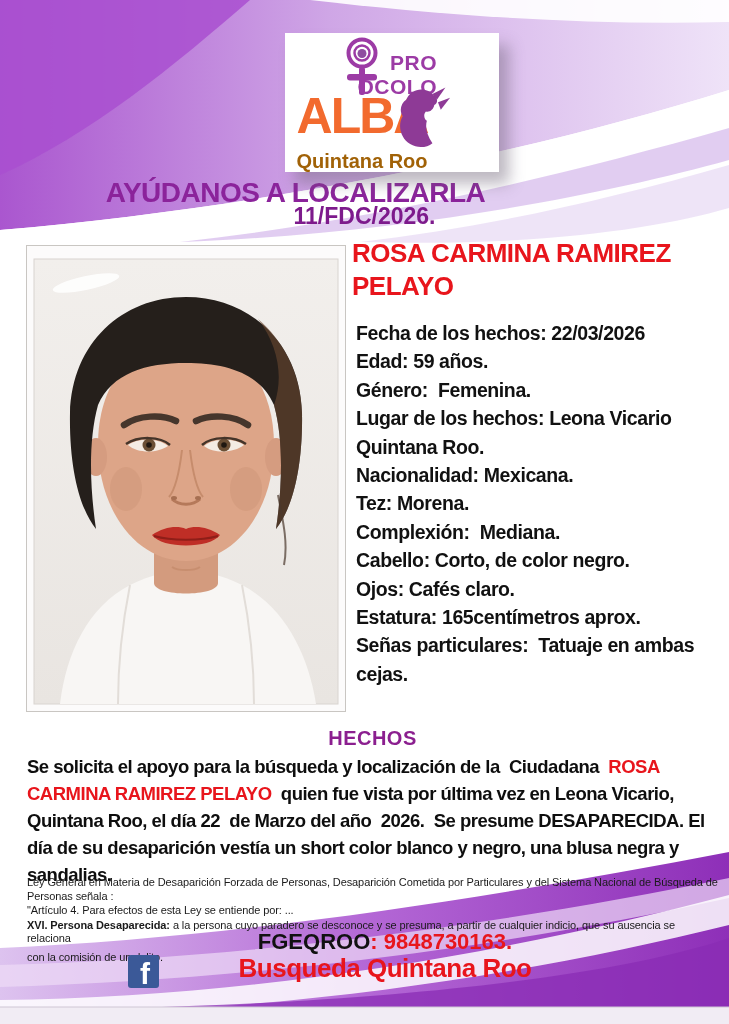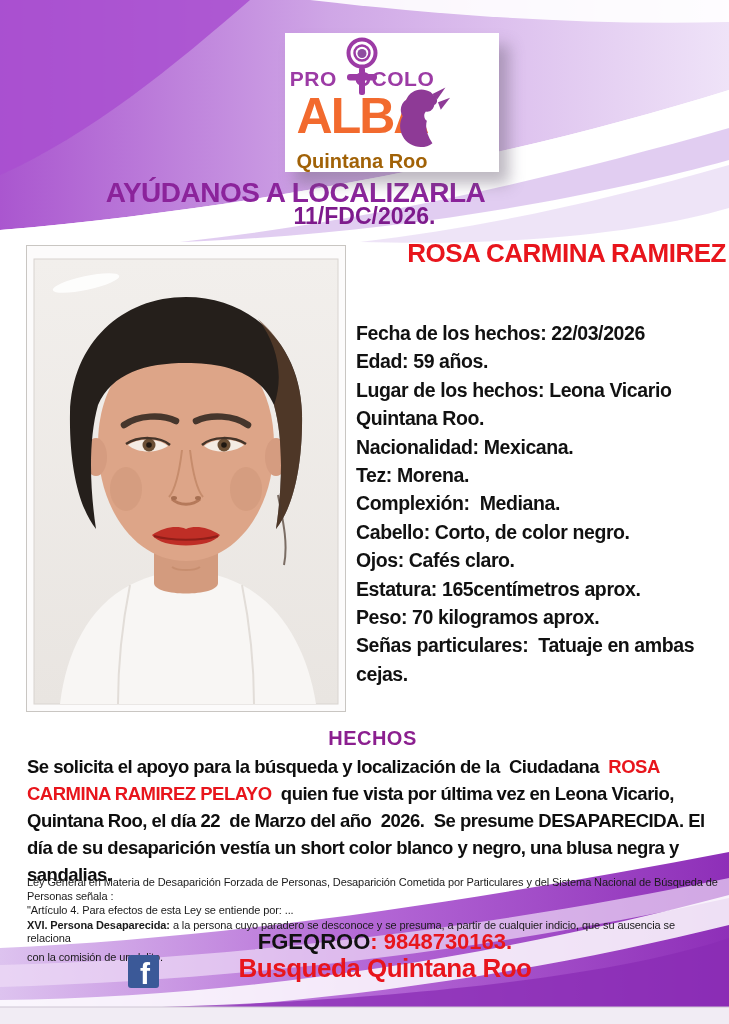--- a/index.html
+++ b/index.html
@@ -5,39 +5,39 @@
   html,body{margin:0;padding:0;background:#ffffff;}
   .poster{position:relative;width:729px;height:1024px;overflow:hidden;
           font-family:"Liberation Sans",sans-serif;background:#ffffff;}
   .bg{position:absolute;inset:0;z-index:0;}
   .abs{position:absolute;}
 
   
   .logo-card{left:285px;top:33px;width:214px;height:139px;background:#fff;
              box-shadow:10px 12px 14px rgba(110,100,120,.45);z-index:3;}
   .logo-inner{position:absolute;left:2px;top:0;width:150px;text-align:center;}
-  .protocolo-row{position:absolute;left:0;top:34px;width:150px;display:flex;
+  .protocolo-row{position:absolute;left:0;top:18px;width:150px;display:flex;
                  justify-content:center;align-items:flex-end;
-                 font-weight:800;font-size:21px;color:#9c3ba5;letter-spacing:.5px;}
+                 font-weight:800;font-size:21px;color:#9c3ba5;letter-spacing:.5px;flex-direction:column;}
   .protocolo-gap{display:inline-block;width:18px;}
   .female-symbol{position:absolute;left:55px;top:4px;width:40px;height:62px;}
   .alba-row{position:absolute;left:0;top:55px;width:150px;text-align:center;
             font-weight:900;font-size:50px;line-height:56px;color:#f26a2e;letter-spacing:-2px;}
   .silhouette{position:absolute;left:112px;top:53px;width:52px;height:66px;}
   .quintana{position:absolute;left:0;top:117px;width:150px;text-align:center;
             font-weight:800;font-size:20px;color:#a16207;}
 
   .headline{left:0;top:177px;width:591px;text-align:center;font-weight:800;
             font-size:28px;color:#8b239b;z-index:2;letter-spacing:-0.5px;}
   .case-number{left:0;top:203px;width:729px;text-align:center;font-weight:800;
                font-size:23px;color:#7d1a8c;z-index:2;}
 
   .photo-frame{left:26px;top:245px;width:320px;height:467px;z-index:2;}
 
-  .person-name{left:352px;top:237px;width:374px;text-align:right;font-weight:800;
+  .person-name{left:352px;top:237px;width:374px;text-align:left;font-weight:800;
                font-size:26px;line-height:33px;color:#e8151c;letter-spacing:-0.5px;z-index:2;}
   .person-name div{white-space:nowrap;}
 
   .details{left:356px;top:319px;width:372px;z-index:2;color:#111;
            font-weight:700;font-size:19.5px;line-height:28.4px;letter-spacing:-0.4px;}
   .detail-line{white-space:pre-wrap;}
 
   .hechos-title{left:0;top:727px;width:745px;text-align:center;font-weight:800;
                 font-size:20px;color:#8b1f8f;z-index:2;letter-spacing:.5px;}
   .hechos-text{left:27px;top:753px;width:678px;margin:0;z-index:2;color:#0e0e0e;
@@ -161,34 +161,35 @@
     <ellipse cx="148" cy="253" rx="3" ry="2" fill="#a76f52"></ellipse>
       <ellipse cx="172" cy="253" rx="3" ry="2" fill="#a76f52"></ellipse>
 
     <path d="M126,290 C138,282 151,280 160,284 C169,280 182,282 194,290 C184,304 136,304 126,290 Z" fill="#bf2e26"></path>
     <path d="M128,291 C145,296 175,296 192,291" fill="none" stroke="#8e1e18" stroke-width="2"></path>
     <path d="M146,322 C152,326 168,326 174,322" fill="none" stroke="#c08666" stroke-width="2" opacity="0.6"></path>
   </svg>
 
   <div class="abs person-name">
     <div>ROSA CARMINA RAMIREZ</div>
+    <div>PELAYO</div>
   </div>
 
   <div class="abs details">
     <div class="detail-line">Fecha de los hechos: 22/03/2026</div>
     <div class="detail-line">Edad: 59 años.</div>
+    <div class="detail-line">Género:  Femenina.</div>
     <div class="detail-line">Lugar de los hechos: Leona Vicario</div>
     <div class="detail-line">Quintana Roo.</div>
     <div class="detail-line">Nacionalidad: Mexicana.</div>
     <div class="detail-line">Tez: Morena.</div>
     <div class="detail-line">Complexión:  Mediana.</div>
     <div class="detail-line">Cabello: Corto, de color negro.</div>
     <div class="detail-line">Ojos: Cafés claro.</div>
     <div class="detail-line">Estatura: 165centímetros aprox.</div>
-    <div class="detail-line">Peso: 70 kilogramos aprox.</div>
     <div class="detail-line">Señas particulares:  Tatuaje en ambas</div>
     <div class="detail-line">cejas.</div>
   </div>
 
   <div class="abs hechos-title">HECHOS</div>
   <p class="abs hechos-text"><span>Se solicita el apoyo para la búsqueda y localización de la  Ciudadana  </span><span class="red">ROSA CARMINA RAMIREZ PELAYO</span><span>  quien fue vista por última vez en Leona Vicario, Quintana Roo, el día 22  de Marzo del año  2026.  Se presume DESAPARECIDA. El día de su desaparición vestía un short color blanco y negro, una blusa negra y sandalias.</span></p>
 
   <div class="abs legal">
     <p><span>Ley General en Materia de Desaparición Forzada de Personas, Desaparición Cometida por Particulares y del Sistema Nacional de Búsqueda de Personas</span> <span>señala :</span></p>
     <p>"Artículo 4. Para efectos de esta Ley se entiende por: ...</p>

